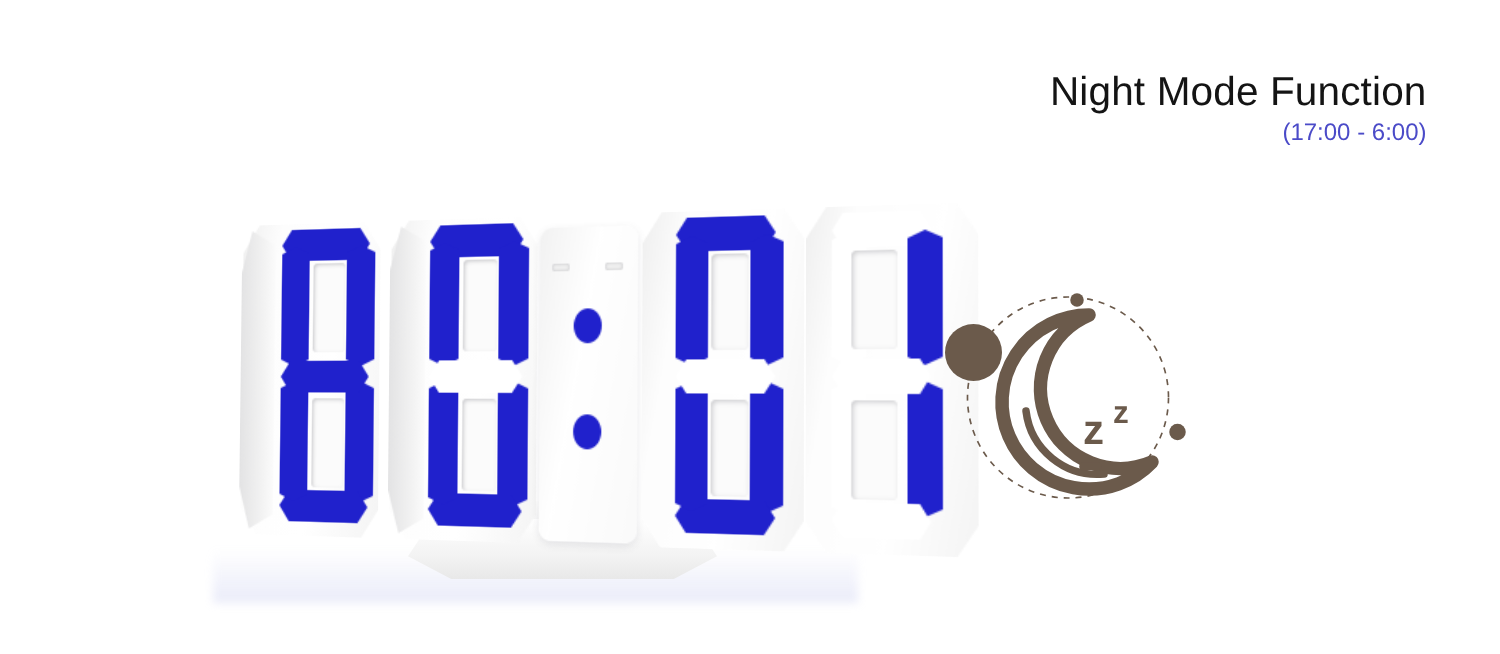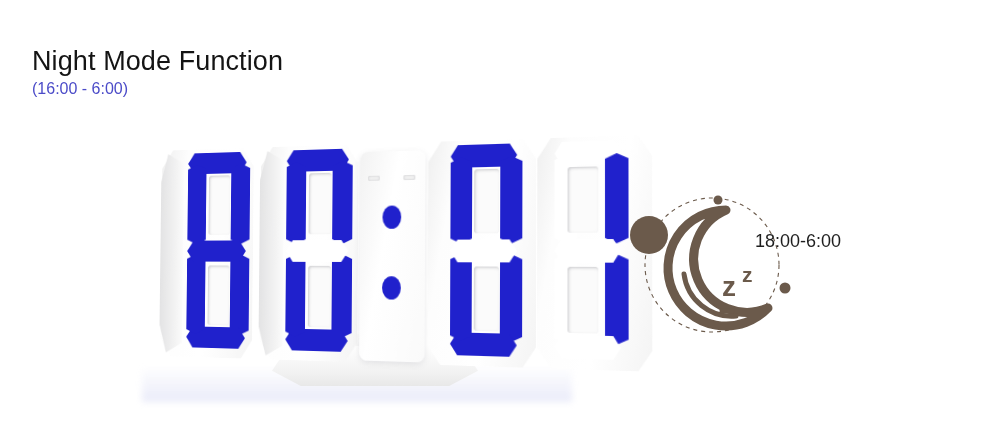--- a/index.html
+++ b/index.html
@@ -18,22 +18,21 @@
     background: #ffffff;
     overflow: hidden;
   }
 
   
   .header {
     position: absolute;
     left: 0;
     top: 44px;
     width: 951px;
-    text-align: left;
-    margin-left: 32px;
+    text-align: right;
   }
   .title {
     font-size: 27px;
     line-height: 34px;
     color: #141414;
     font-weight: 400;
     letter-spacing: 0.1px;
   }
   .subtitle {
     margin-top: 6px;
@@ -207,21 +206,21 @@
     white-space: nowrap;
   }
 </style>
 </head>
 <body>
 
 <div id="page">
 
   <div class="header">
     <div class="title">Night Mode Function</div>
-    <div class="timerange">(16:00 - 6:00)</div>
+    <div class="timerange">(17:00 - 6:00)</div>
   </div>
 
   <div class="clock-stage">
 
     <div class="reflection"></div>
     <div class="stand-neck"></div>
     <div class="stand"></div>
 
     <div class="clock-body">
 
@@ -303,16 +302,15 @@
       <path d="M100 133 h10" stroke="#6b5a4b" stroke-width="5" stroke-linecap="round"></path>
 
       <circle cx="27" cy="57" r="19" fill="#6b5a4b"></circle>
 
       <circle cx="96" cy="22" r="4.5" fill="#6b5a4b"></circle>
       <circle cx="163" cy="110" r="5.5" fill="#6b5a4b"></circle>
 
       <text x="100" y="118" font-family="'Liberation Sans', sans-serif" font-size="28" font-weight="bold" fill="#6b5a4b">z</text>
       <text x="120" y="104" font-family="'Liberation Sans', sans-serif" font-size="21" font-weight="bold" fill="#6b5a4b">z</text>
     </svg>
-    <div class="moon-label">18:00-6:00</div>
   </div>
 
 </div>
 
 </body></html>

